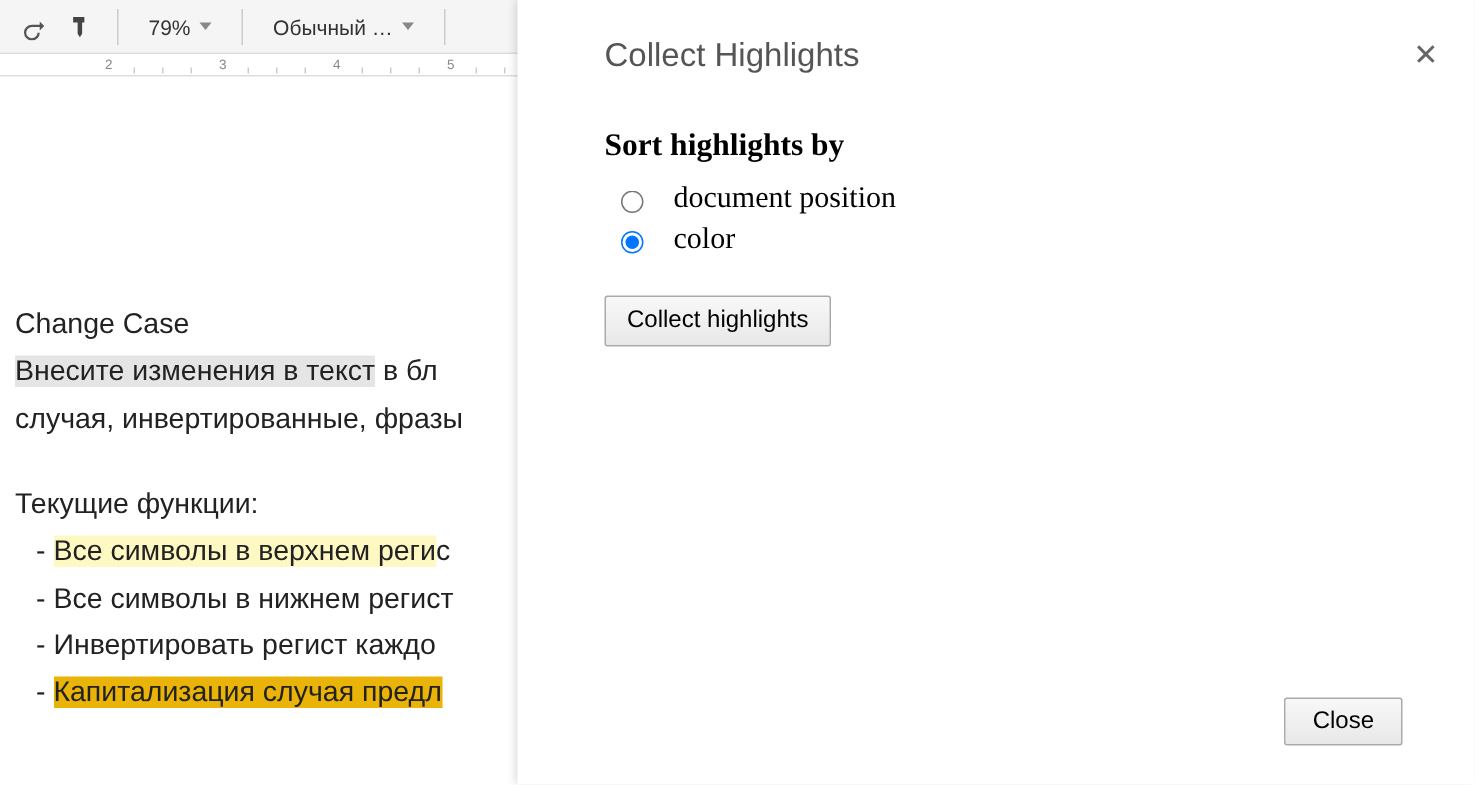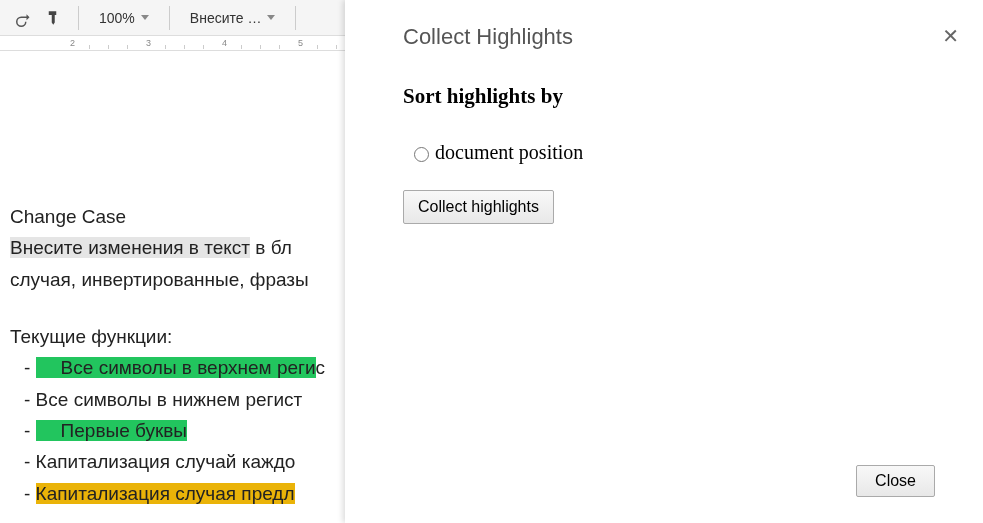--- a/index.html
+++ b/index.html
@@ -79,21 +79,21 @@
     padding: 30px 0 0 10px;
     font-size: 19px;
     line-height: 1.65;
     color: #222;
     width: 326px;
     overflow: hidden;
     white-space: nowrap;
   }
   .doc-area .spacer { height: 120px; }
   .hl-yellow { background: #e5e5e5; }
-  .hl-cyan { background: #22c55e; padding-left: 25px; }
+  .hl-cyan { background: #fef9c3; }
   .hl-magenta { background: #eab308; }
   .indent { padding-left: 14px; }
   .sidebar {
     position: absolute;
     top: 0;
     left: 345px;
     right: 0;
     bottom: 0;
     background: #fff;
     box-shadow: -2px 0 6px rgba(0,0,0,0.15);
@@ -110,26 +110,26 @@
   .panel-title {
     font-size: 22px;
     color: #555;
     font-weight: 400;
     margin-bottom: 34px;
   }
   .sort-heading {
     font-family: Georgia, 'Times New Roman', serif;
     font-weight: bold;
     font-size: 21px;
-    margin-bottom: 32px;
+    margin-bottom: 12px;
   }
   .radio-row {
     display: flex;
     align-items: center;
-    gap: 3px;
+    gap: 17px;
     font-family: Georgia, 'Times New Roman', serif;
     font-size: 20px;
     margin-bottom: 4px;
     margin-left: 6px;
   }
   .radio-row input { width: 15px; height: 15px; }
   .collect-btn {
     margin-top: 22px;
     background: linear-gradient(#f8f8f8,#e8e8e8);
     border: 1px solid #aaa;
@@ -159,26 +159,26 @@
         <path d="M18 7l4 4-4 4v-3h-7a5 5 0 1 0 5 5h2a7 7 0 1 1-7-7h7V7z" fill="#555"></path>
       </svg>
   </div>
   <div class="tb-icon">
     <svg width="18" height="18" viewBox="0 0 24 24">
         <path d="M5 3h10v5H5zM9 8v10l2 3 2-3V8z" fill="#444"></path>
       </svg>
   </div>
   <div class="tb-sep"></div>
   <div class="tb-dropdown">
-    <span>100%</span>
+    <span>79%</span>
     <span class="chevron-down"></span>
   </div>
   <div class="tb-sep"></div>
   <div class="tb-dropdown">
-    <span>Внесите …</span>
+    <span>Обычный …</span>
     <span class="chevron-down"></span>
   </div>
   <div class="tb-sep"></div>
 </div>
 
 <div class="ruler">
   <div class="ruler-inner" id="ruler-inner">
       <span class="tick" style="left: 70px;">2</span>
       <span class="tick-line" style="left: 89px;"></span>
       <span class="tick-line" style="left: 108px;"></span>
@@ -201,29 +201,32 @@
 <div class="doc-area">
   <div class="spacer"></div>
   <div>Change Case</div>
   <div><span class="hl-yellow">Внесите изменения в текст</span><span> в бл</span></div>
   <div>случая, инвертированные, фразы</div>
   <div style="height:26px"></div>
   <div>Текущие функции:</div>
   <div id="doc-items">
       <div class="indent">- <span class="hl-cyan">Все символы в верхнем реги</span><span>с</span></div>
       <div class="indent">- <span>Все символы в нижнем регист</span></div>
-      <div class="indent">- <span class="hl-cyan">Первые буквы</span></div>
-      <div class="indent">- <span>Капитализация случай каждо</span></div>
+      <div class="indent">- <span>Инвертировать регист каждо</span></div>
       <div class="indent">- <span class="hl-magenta">Капитализация случая предл</span></div>
     </div>
 </div>
 
 <div class="sidebar">
   <div class="close-x">✕</div>
   <div class="panel-title">Collect Highlights</div>
   <div class="sort-heading">Sort highlights by</div>
   <label class="radio-row">
     <input type="radio" name="sort" style="">
     <span>document position</span>
   </label>
+  <label class="radio-row">
+    <input type="radio" name="sort" checked="" style="">
+    <span>color</span>
+  </label>
   <button class="collect-btn">Collect highlights</button>
   <button class="close-btn">Close</button>
 </div>
 
 </body></html>

